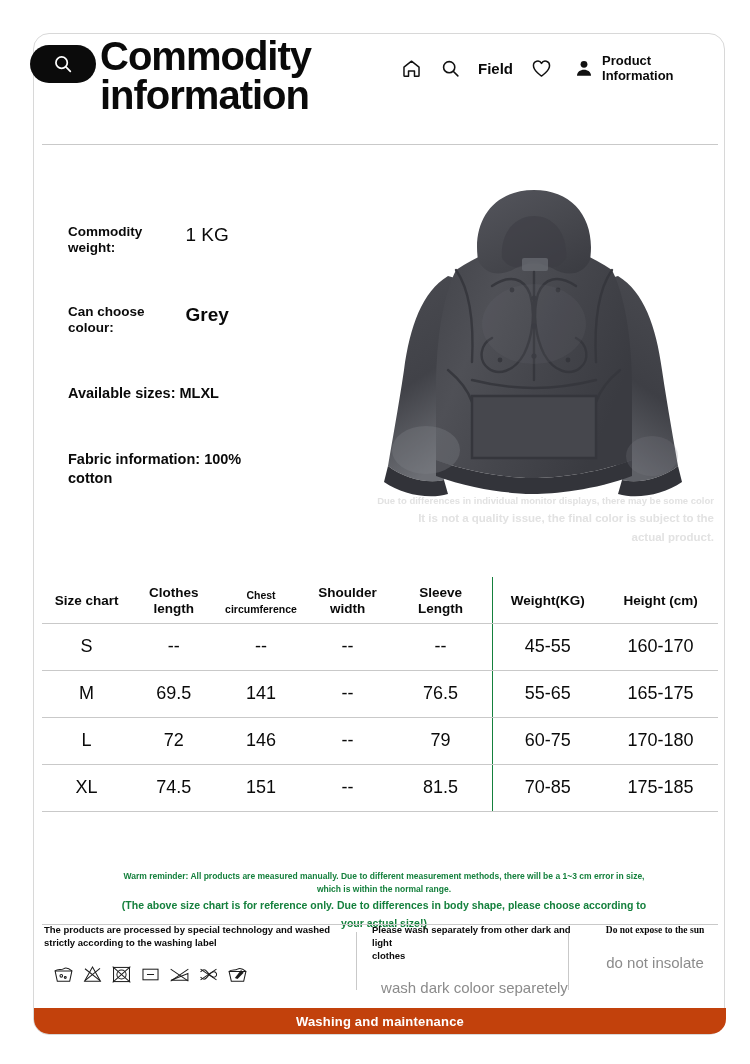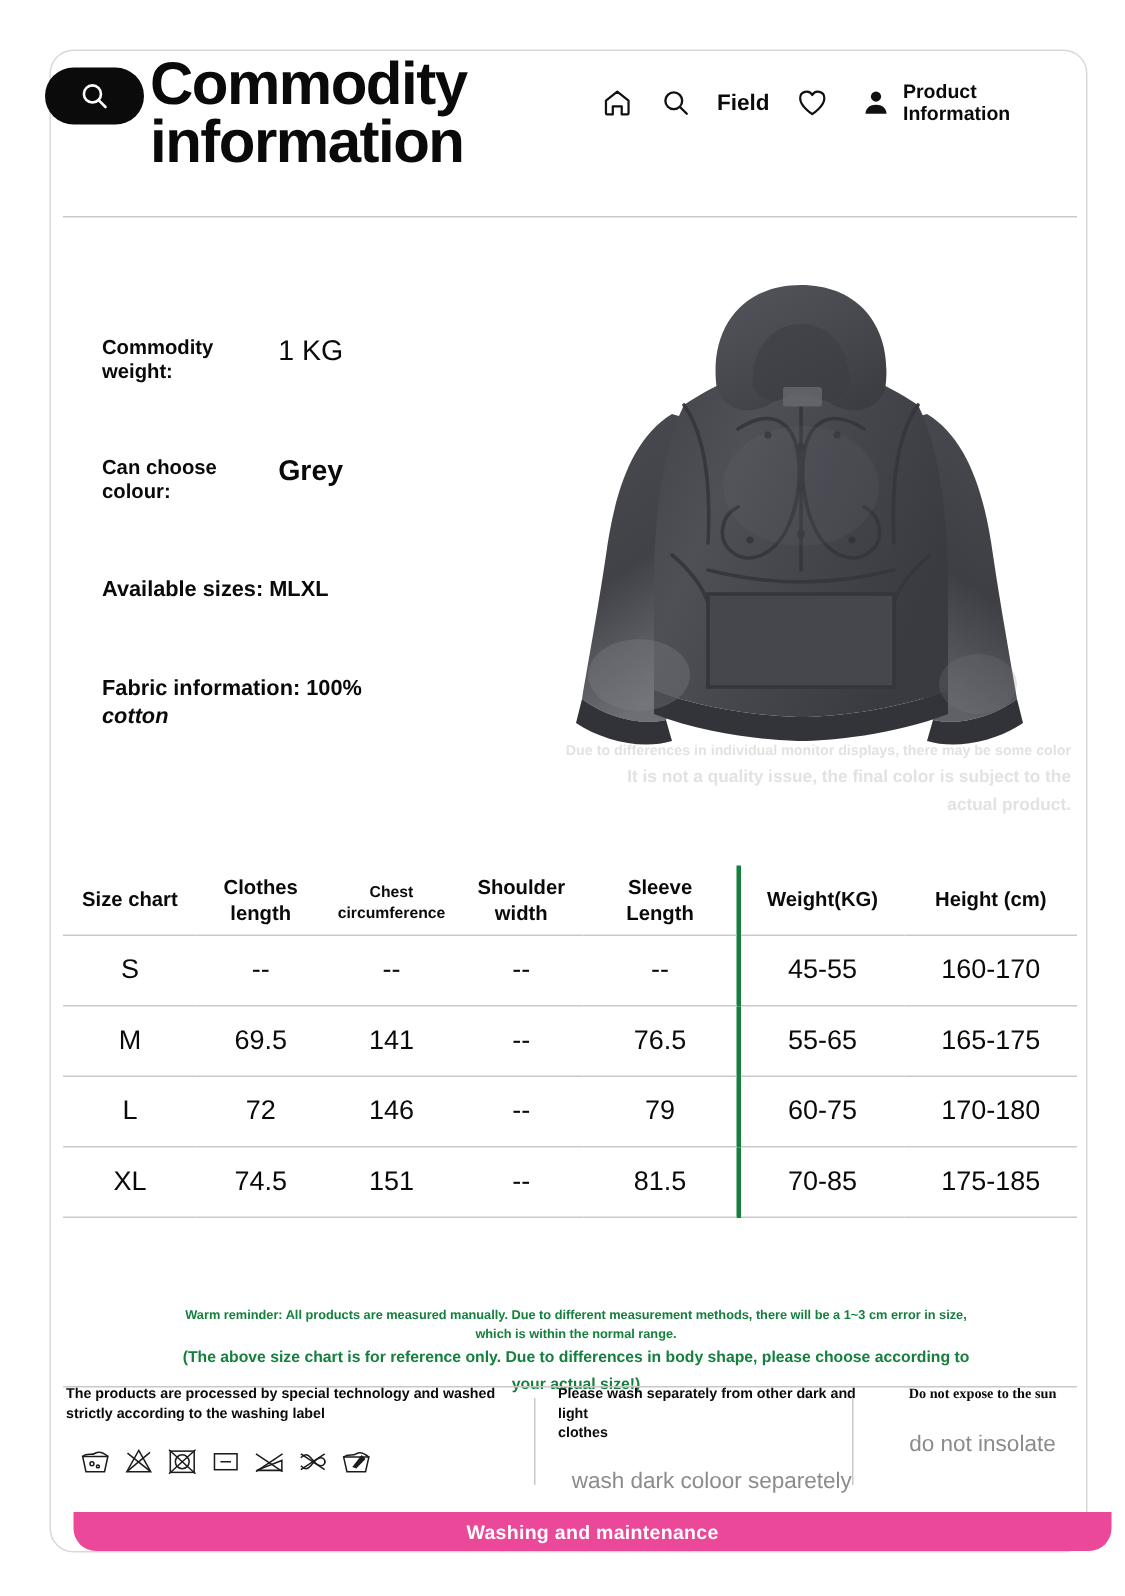--- a/index.html
+++ b/index.html
@@ -142,21 +142,21 @@
     margin-left: 9px;
   }
   .spec-value.thin { font-weight: 400; }
 
   .spec-line {
     font-size: 14.5px;
     font-weight: 800;
     line-height: 1.3;
     color: #0a0a0a;
   }
-  .spec-line .l2 { display: block; font-style: italic; }
+  .spec-line .l2 { display: block; }
 
   
   .product {
     position: absolute;
     left: 318px;
     top: 140px;
     width: 362px;
     height: 335px;
   }
   .product svg { display: block; width: 100%; height: 100%; }
@@ -183,21 +183,21 @@
     color: #0a0a0a;
   }
   table.sizes thead th { height: 46px; padding: 2px 0; }
   table.sizes tbody td { height: 47px; font-size: 18px; font-weight: 400; }
   table.sizes tbody tr:first-child td { border-top: 1px solid #c9c9c9; }
 
   .th-main { font-size: 13.5px; font-weight: 800; line-height: 1.16; }
   .th-sm { font-size: 10.5px; font-weight: 700; line-height: 1.18; }
   .th-main .l2, .th-sm .l2 { display: block; }
 
-  .col-sep { border-left: 3px solid #15803d; }
+  .col-sep { border-left: 1px solid #15803d; }
 
   .reminder {
     position: absolute;
     left: 40px;
     top: 836px;
     width: 620px;
     text-align: center;
     color: #15803d;
   }
   .reminder .r1 { font-size: 8.5px; line-height: 1.55; font-weight: 600; }
@@ -238,25 +238,25 @@
     margin-top: 13px;
     align-items: center;
     justify-content: flex-start;
     padding-left: 8px;
   }
   .care-icons svg { display: block; }
 
   
   .footer-bar {
     position: absolute;
-    left: 15px;
+    left: 0;
     bottom: 0;
     width: 692px;
     height: 26px;
-    background: #ec4899;
+    background: #c2410c;
     border-bottom-left-radius: 15px;
     border-bottom-right-radius: 15px;
     display: flex;
     align-items: center;
     justify-content: center;
   }
   .footer-bar .ftxt {
     font-size: 13px;
     font-weight: 700;
     color: #ffffff;

